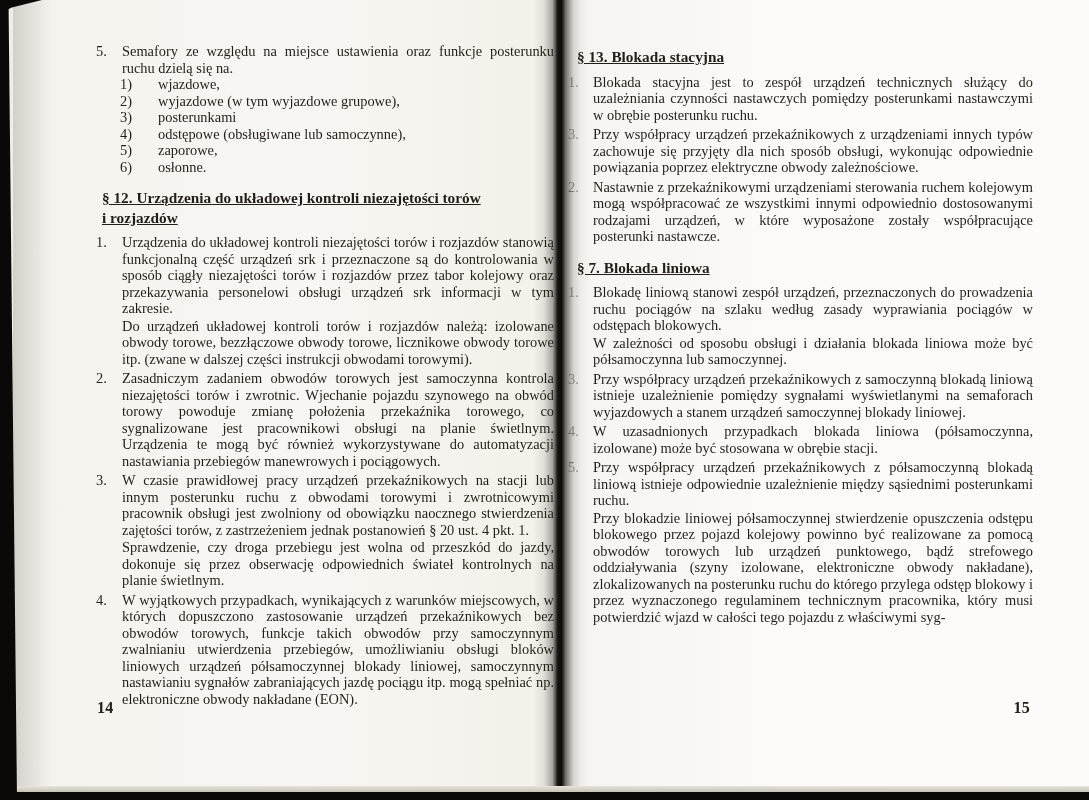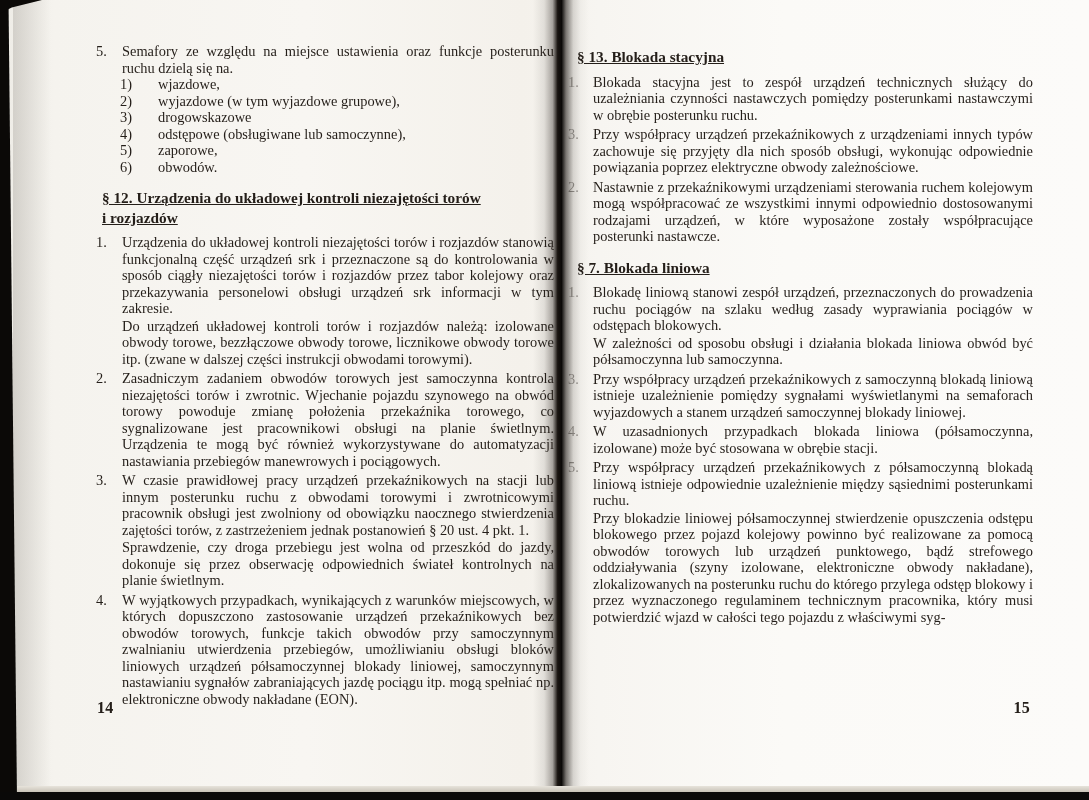--- a/index.html
+++ b/index.html
@@ -73,45 +73,45 @@
 </head>
 <body>
 
 <div class="screen">
 
   <div class="page page-left">
     <div class="content">
         <div class="list-item"><span class="marker">5.</span><span>Semafory ze względu na miejsce ustawienia oraz funkcje posterunku ruchu dzielą się na.</span></div>
         <div class="sub-item"><span class="marker">1)</span><span>wjazdowe,</span></div>
         <div class="sub-item"><span class="marker">2)</span><span>wyjazdowe (w tym wyjazdowe grupowe),</span></div>
-        <div class="sub-item"><span class="marker">3)</span><span>drogowskazowe</span></div>
+        <div class="sub-item"><span class="marker">3)</span><span>posterunkami</span></div>
         <div class="sub-item"><span class="marker">4)</span><span>odstępowe (obsługiwane lub samoczynne),</span></div>
         <div class="sub-item"><span class="marker">5)</span><span>zaporowe,</span></div>
-        <div class="sub-item"><span class="marker">6)</span><span>obwodów.</span></div>
+        <div class="sub-item"><span class="marker">6)</span><span>osłonne.</span></div>
         <div class="heading">§ 12. Urządzenia do układowej kontroli niezajętości torów
 i rozjazdów</div>
         <div class="list-item"><span class="marker">1.</span><span>Urządzenia do układowej kontroli niezajętości torów i rozjazdów stanowią funkcjonalną część urządzeń srk i przeznaczone są do kontrolowania w sposób ciągły niezajętości torów i rozjazdów przez tabor kolejowy oraz przekazywania personelowi obsługi urządzeń srk informacji w tym zakresie.</span></div>
         <div class="continuation"><span>Do urządzeń układowej kontroli torów i rozjazdów należą: izolowane obwody torowe, bezzłączowe obwody torowe, licznikowe obwody torowe itp. (zwane w dalszej części instrukcji obwodami torowymi).</span></div>
         <div class="list-item"><span class="marker">2.</span><span>Zasadniczym zadaniem obwodów torowych jest samoczynna kontrola niezajętości torów i zwrotnic. Wjechanie pojazdu szynowego na obwód torowy powoduje zmianę położenia przekaźnika torowego, co sygnalizowane jest pracownikowi obsługi na planie świetlnym. Urządzenia te mogą być również wykorzystywane do automatyzacji nastawiania przebiegów manewrowych i pociągowych.</span></div>
         <div class="list-item"><span class="marker">3.</span><span>W czasie prawidłowej pracy urządzeń przekaźnikowych na stacji lub innym posterunku ruchu z obwodami torowymi i zwrotnicowymi pracownik obsługi jest zwolniony od obowiązku naocznego stwierdzenia zajętości torów, z zastrzeżeniem jednak postanowień § 20 ust. 4 pkt. 1.</span></div>
         <div class="continuation"><span>Sprawdzenie, czy droga przebiegu jest wolna od przeszkód do jazdy, dokonuje się przez obserwację odpowiednich świateł kontrolnych na planie świetlnym.</span></div>
         <div class="list-item"><span class="marker">4.</span><span>W wyjątkowych przypadkach, wynikających z warunków miejscowych, w których dopuszczono zastosowanie urządzeń przekaźnikowych bez obwodów torowych, funkcje takich obwodów przy samoczynnym zwalnianiu utwierdzenia przebiegów, umożliwianiu obsługi bloków liniowych urządzeń półsamoczynnej blokady liniowej, samoczynnym nastawianiu sygnałów zabraniających jazdę pociągu itp. mogą spełniać np. elektroniczne obwody nakładane (EON).</span></div>
       </div>
     <div class="page-number">14</div>
   </div>
 
   <div class="page page-right">
     <div class="content">
         <div class="heading">§ 13. Blokada stacyjna</div>
         <div class="list-item"><span class="marker">1.</span><span>Blokada stacyjna jest to zespół urządzeń technicznych służący do uzależniania czynności nastawczych pomiędzy posterunkami nastawczymi w obrębie posterunku ruchu.</span></div>
         <div class="list-item"><span class="marker">3.</span><span>Przy współpracy urządzeń przekaźnikowych z urządzeniami innych typów zachowuje się przyjęty dla nich sposób obsługi, wykonując odpowiednie powiązania poprzez elektryczne obwody zależnościowe.</span></div>
         <div class="list-item"><span class="marker">2.</span><span>Nastawnie z przekaźnikowymi urządzeniami sterowania ruchem kolejowym mogą współpracować ze wszystkimi innymi odpowiednio dostosowanymi rodzajami urządzeń, w które wyposażone zostały współpracujące posterunki nastawcze.</span></div>
         <div class="heading">§ 7. Blokada liniowa</div>
         <div class="list-item"><span class="marker">1.</span><span>Blokadę liniową stanowi zespół urządzeń, przeznaczonych do prowadzenia ruchu pociągów na szlaku według zasady wyprawiania pociągów w odstępach blokowych.</span></div>
-        <div class="continuation"><span>W zależności od sposobu obsługi i działania blokada liniowa obwód być półsamoczynna lub samoczynna.</span></div>
+        <div class="continuation"><span>W zależności od sposobu obsługi i działania blokada liniowa może być półsamoczynna lub samoczynnej.</span></div>
         <div class="list-item"><span class="marker">3.</span><span>Przy współpracy urządzeń przekaźnikowych z samoczynną blokadą liniową istnieje uzależnienie pomiędzy sygnałami wyświetlanymi na semaforach wyjazdowych a stanem urządzeń samoczynnej blokady liniowej.</span></div>
         <div class="list-item"><span class="marker">4.</span><span>W uzasadnionych przypadkach blokada liniowa (półsamoczynna, izolowane) może być stosowana w obrębie stacji.</span></div>
         <div class="list-item"><span class="marker">5.</span><span>Przy współpracy urządzeń przekaźnikowych z półsamoczynną blokadą liniową istnieje odpowiednie uzależnienie między sąsiednimi posterunkami ruchu.</span></div>
         <div class="continuation"><span>Przy blokadzie liniowej półsamoczynnej stwierdzenie opuszczenia odstępu blokowego przez pojazd kolejowy powinno być realizowane za pomocą obwodów torowych lub urządzeń punktowego, bądź strefowego oddziaływania (szyny izolowane, elektroniczne obwody nakładane), zlokalizowanych na posterunku ruchu do którego przylega odstęp blokowy i przez wyznaczonego regulaminem technicznym pracownika, który musi potwierdzić wjazd w całości tego pojazdu z właściwymi syg-</span></div>
       </div>
     <div class="page-number">15</div>
   </div>
 
   <div class="haze-left"></div>
   <div class="gutter-shadow"></div>

